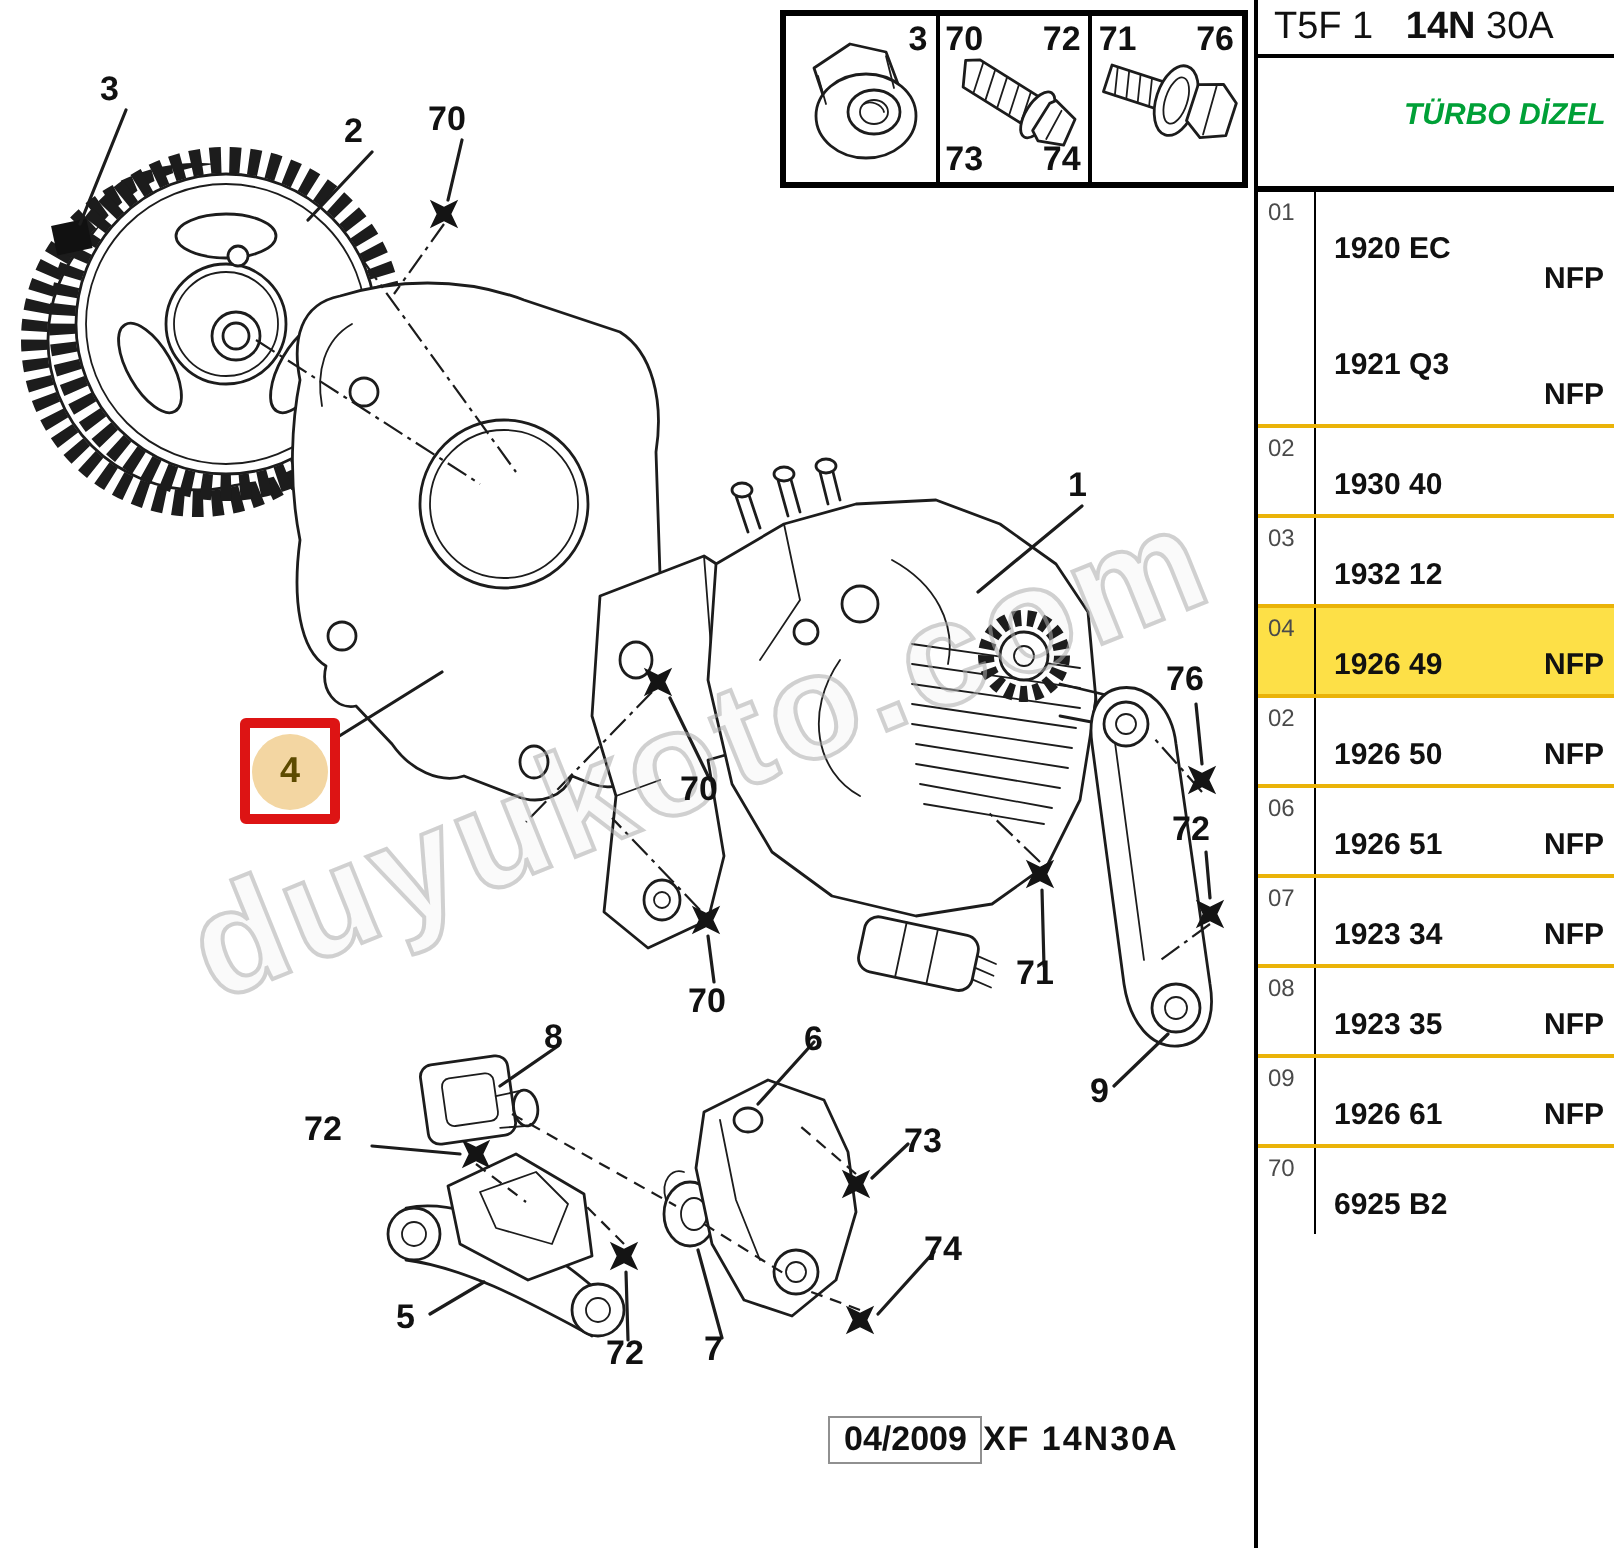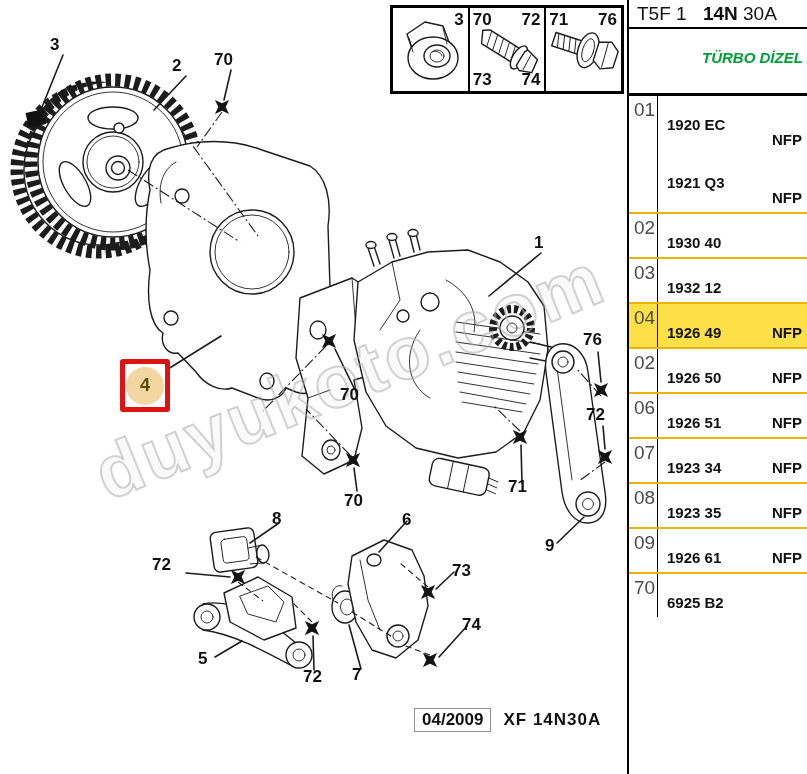--- a/index.html
+++ b/index.html
@@ -19,21 +19,21 @@
   .sel-callout{position:absolute;left:120px;top:359px;width:50px;height:53px;
       border:5px solid #DD1414;border-radius:3px;background:#fff;
       display:flex;align-items:center;justify-content:center;box-sizing:border-box;}
   .sel-callout .disc{width:38px;height:38px;border-radius:50%;background:#F3D6A2;
       display:flex;align-items:center;justify-content:center;}
   .sel-callout .disc span{font-size:18px;font-weight:700;color:#5C4A00;}
   .watermark{position:absolute;left:78px;top:330px;width:560px;
       font-size:74px;font-weight:700;letter-spacing:3px;white-space:nowrap;
       transform:rotate(-22deg);transform-origin:center;
       color:rgba(0,0,0,0.04);-webkit-text-stroke:2px #ababab;opacity:.55;pointer-events:none;}
-  .footer{position:absolute;left:414px;top:708px;display:flex;align-items:center;gap:12px;justify-content:flex-end;}
+  .footer{position:absolute;left:414px;top:708px;display:flex;align-items:center;justify-content:flex-end;}
   .date-box{border:1px solid #909090;padding:1px 7px;font-size:17px;font-weight:700;}
   .cat-ref{font-size:17px;font-weight:700;letter-spacing:1px;}
   
   .fastener-box{position:absolute;left:390px;top:5px;width:234px;height:89px;
       border:3px solid #000;box-sizing:border-box;display:flex;background:#fff;}
   .f-cell{position:relative;flex:1;border-right:2px solid #000;}
   .f-cell:last-child{border-right:none;}
   .f-lbl{position:absolute;font-size:17px;font-weight:700;line-height:1;}
   .f-tl{left:3px;top:3px;} .f-tr{right:4px;top:3px;} .f-bl{left:3px;bottom:3px;} .f-br{right:4px;bottom:3px;}
   .f-cell svg{position:absolute;left:0;top:0;}
@@ -44,21 +44,21 @@
       font-size:19px;padding:3px 0 0 8px;white-space:nowrap;overflow:hidden;}
   .tp-header .b{font-weight:700;margin-left:11px;}
   .green-band{position:relative;height:67px;border-bottom:3px solid #000;box-sizing:border-box;overflow:hidden;}
   .green-band .subtitle{position:absolute;left:73px;top:20px;white-space:nowrap;
       color:#00A037;font-size:15px;font-weight:700;font-style:italic;}
   .prow{display:flex;height:45px;border-top:2px solid #eab308;box-sizing:border-box;}
   .prow.first{border-top:none;}
   .prow.dbl{height:116px;}
   .prow.hl{background:#fde047;}
   .pnum{width:29px;border-right:1px solid #000;box-sizing:border-box;
-      font-size:19px;color:#4a4a4a;padding:3px 0 0 5px;}
+      font-size:12px;color:#4a4a4a;padding:3px 0 0 5px;}
   .pbody{flex:1;display:flex;flex-direction:column;}
   .entry{position:relative;flex:1;}
   .entry .ref{position:absolute;left:9px;top:20px;font-size:15px;font-weight:700;}
   .entry .note{position:absolute;right:5px;bottom:6px;font-size:15px;font-weight:700;text-align:center;}
 </style>
 </head>
 <body>
 
 <div class="canvas">
 

